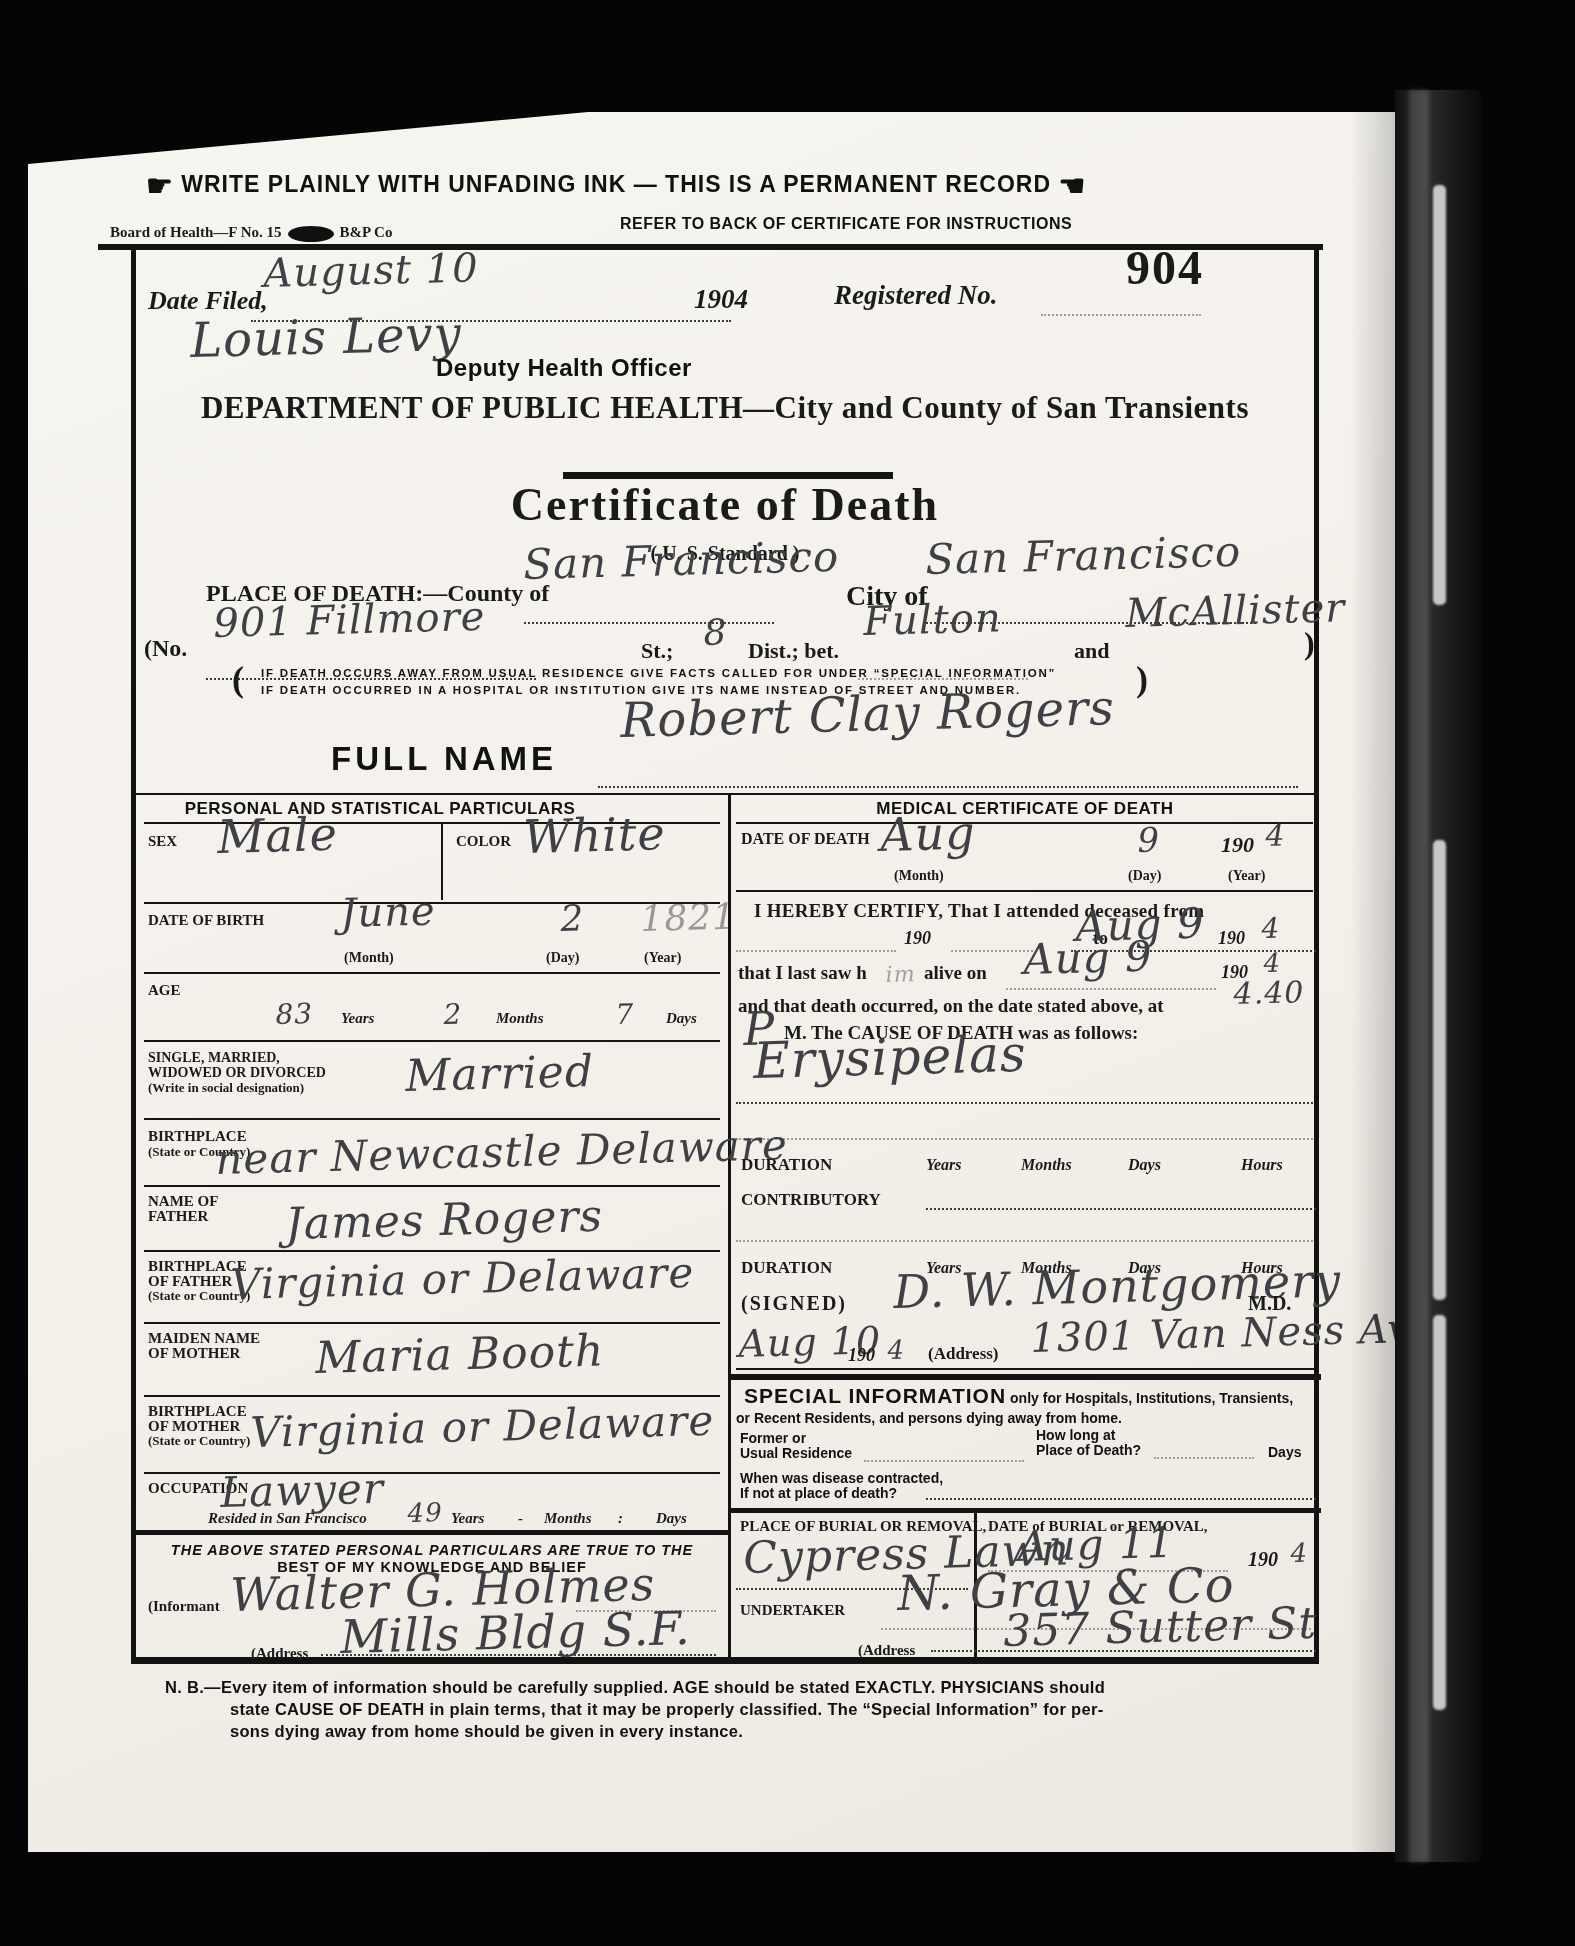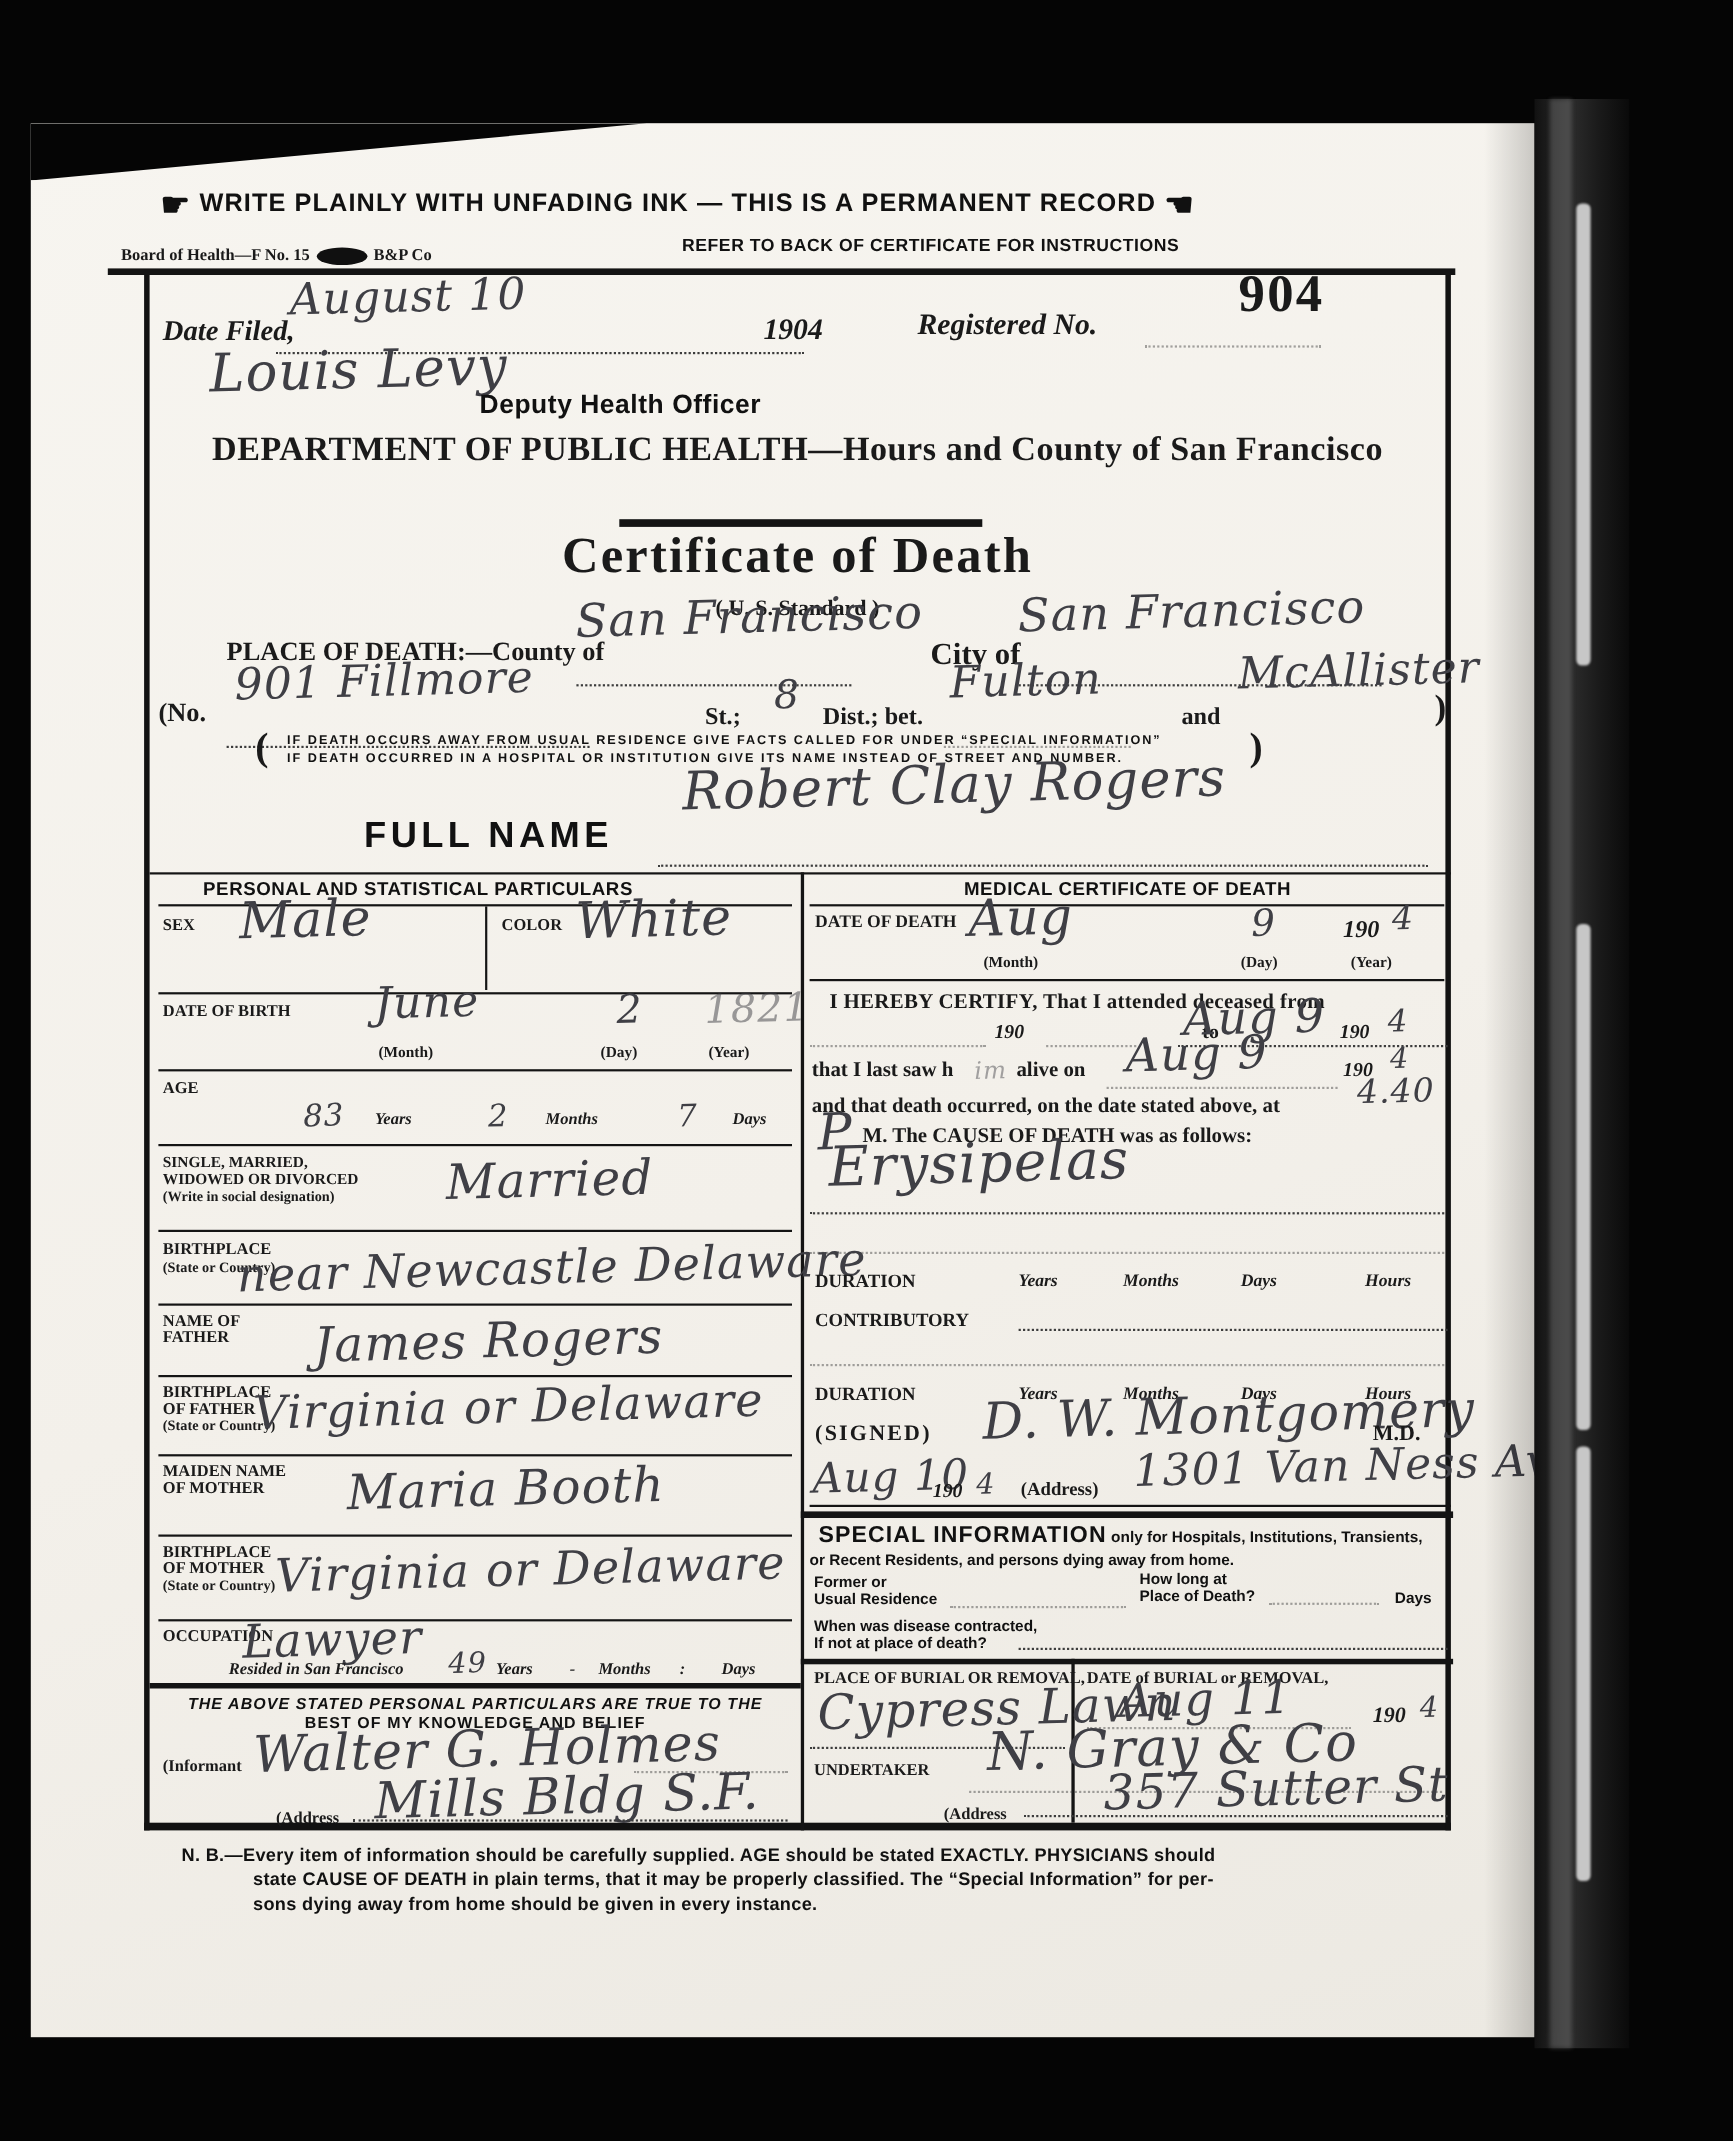--- a/index.html
+++ b/index.html
@@ -52,21 +52,21 @@
       <div class="abs hand" style="left:128px;top:0px;font-size:40px;">August 10</div>
       <div class="dot" style="left:115px;top:70px;width:480px;"></div>
       <div class="abs lbl it" style="left:558px;top:34px;font-size:27px;">1904</div>
       <div class="abs lbl it" style="left:698px;top:30px;font-size:27px;">Registered No.</div>
       <div class="dot faint" style="left:905px;top:64px;width:160px;"></div>
       <div class="abs lbl" style="left:990px;top:-10px;font-size:48px;letter-spacing:2px;">904</div>
 
       <div class="abs hand" style="left:55px;top:62px;font-size:48px;">Louis Levy</div>
       <div class="abs sans" style="left:300px;top:104px;font-size:24px;letter-spacing:.5px;">Deputy Health Officer</div>
 
-      <div class="abs lbl" style="left:0;width:100%;top:140px;font-size:31px;text-align:center;letter-spacing:.5px;">DEPARTMENT OF PUBLIC HEALTH—Hours and County of San Francisco</div>
+      <div class="abs lbl" style="left:0;width:100%;top:140px;font-size:31px;text-align:center;letter-spacing:.5px;">DEPARTMENT OF PUBLIC HEALTH—City and County of San Transients</div>
 
       <div class="rule" style="left:427px;top:222px;width:330px;height:7px;"></div>
       <div class="abs lbl" style="left:0;width:100%;top:228px;font-size:46px;text-align:center;letter-spacing:2px;">Certificate of Death</div>
       <div class="abs lbl" style="left:0;width:100%;top:292px;font-size:20px;text-align:center;">( U. S. Standard )</div>
 
       <div class="abs lbl" style="left:70px;top:330px;font-size:24px;">PLACE OF DEATH:—County of</div>
       <div class="abs hand" style="left:388px;top:290px;font-size:42px;">San Francisco</div>
       <div class="dot" style="left:388px;top:372px;width:250px;"></div>
       <div class="abs lbl" style="left:710px;top:330px;font-size:28px;">City of</div>
       <div class="abs hand" style="left:790px;top:285px;font-size:42px;">San Francisco</div>

